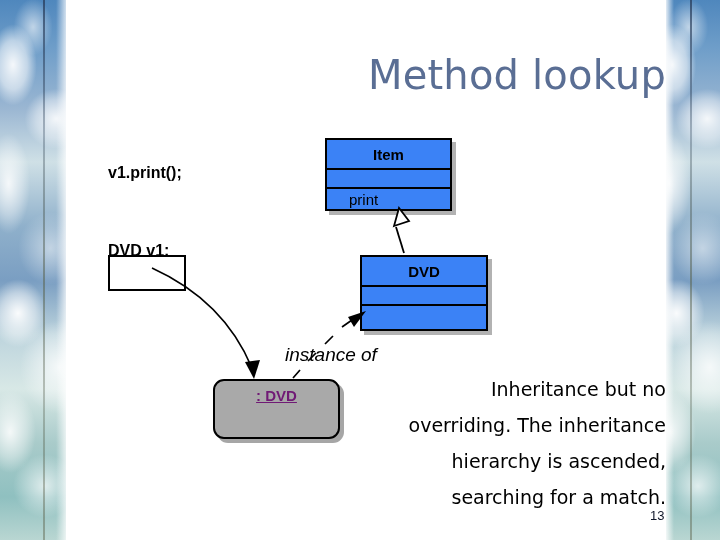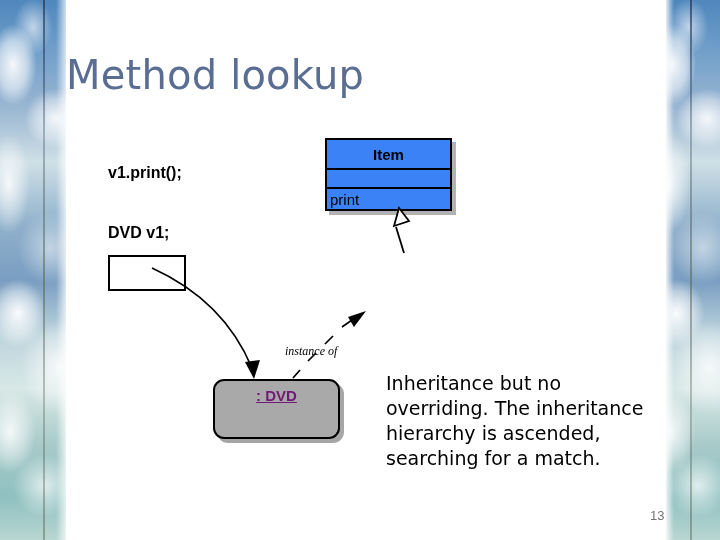--- a/index.html
+++ b/index.html
@@ -91,40 +91,40 @@
     height: 540px;
     background: #ffffff;
   }
 
   
   #slide-title {
     position: absolute;
     left: 66px;
     top: 52px;
     width: 600px;
-    text-align: left;
+    text-align: right;
     color: #5a6e94;
     font-size: 40px;
     font-weight: 400;
     letter-spacing: .2px;
     font-family: "DejaVu Sans", sans-serif;
     white-space: nowrap;
   }
 
   
   .code-label {
     position: absolute;
     color: #000000;
     font-size: 16px;
     font-weight: 700;
     font-family: "Liberation Sans", sans-serif;
     white-space: nowrap;
   }
   #label-call { left: 108px; top: 142px; margin-top: 22px; }
-  #label-decl { left: 108px; top: 224px; }
+  #label-decl { left: 108px; top: 242px; }
 
   
   #var-box {
     position: absolute;
     left: 108px;
     top: 255px;
     width: 78px;
     height: 36px;
     border: 2px solid #000;
     background: #ffffff;
@@ -147,21 +147,21 @@
     font-family: "Liberation Sans", sans-serif;
     color: #000;
     overflow: hidden;
   }
   .uml-name {
     justify-content: center;
     font-weight: 700;
     border-bottom: 2px solid #000;
   }
   .uml-attrs { border-bottom: 2px solid #000; }
-  .uml-ops   { padding-left: 3px; }
+  .uml-ops   { padding-left: 22px; }
 
   #class-item { left: 325px; top: 138px; width: 127px; height: 73px; }
   #class-item .uml-name  { height: 30px; }
   #class-item .uml-attrs { height: 19px; }
   #class-item .uml-ops   { height: 20px; }
 
   #class-dvd { left: 360px; top: 255px; width: 128px; height: 76px; }
   #class-dvd .uml-name  { height: 30px; }
   #class-dvd .uml-attrs { height: 19px; }
   #class-dvd .uml-ops   { height: 23px; }
@@ -189,63 +189,64 @@
     color: #701a75;
     text-decoration: underline;
     font-family: "Liberation Sans", sans-serif;
   }
 
   
   #instance-of-label {
     position: absolute;
     left: 285px;
     top: 344px;
-    font-family: Liberation Serif, serif;
+    font-family: Liberation Sans, sans-serif;
     font-style: italic;
-    font-size: 12px;
+    font-size: 19px;
     color: #000;
     white-space: nowrap;
   }
 
   
   #connectors {
     position: absolute;
     left: 0; top: 0;
     width: 720px; height: 540px;
     pointer-events: none;
   }
 
   
   #commentary {
     position: absolute;
     left: 386px;
     top: 371px;
     width: 280px;
+    text-align: right;
     color: #000;
     font-size: 19px;
-    line-height: 25px;
+    line-height: 36px;
     font-family: "DejaVu Sans", sans-serif;
   }
 
   
   #footer-credit {
     position: absolute;
     left: 96px;
     top: 509px;
     font-size: 10.5px;
     color: #000;
     font-family: "Liberation Sans", sans-serif;
     white-space: nowrap;
   }
   #footer-pagenum {
     position: absolute;
     left: 650px;
     top: 508px;
     font-size: 13px;
-    color: #737373;
+    color: #0f172a;
     font-family: "Liberation Sans", sans-serif;
   }
 </style>
 </head>
 <body>
 
 <div id="slide">
 
   <div class="edge edge-left">
     <div class="edge-base"></div>
@@ -270,20 +271,25 @@
   <div class="code-label" id="label-decl">DVD v1;</div>
 
   <div id="var-box"></div>
 
   <div class="uml-class" id="class-item">
     <div class="uml-row uml-name">Item</div>
     <div class="uml-row uml-attrs"></div>
     <div class="uml-row uml-ops">print</div>
   </div>
 
+  <div class="uml-class" id="class-dvd">
+    <div class="uml-row uml-name">DVD</div>
+    <div class="uml-row uml-attrs"></div>
+    <div class="uml-row uml-ops"></div>
+  </div>
 
   <div id="object-instance">
     <div class="obj-label">: DVD</div>
   </div>
 
   <div id="instance-of-label">instance of</div>
 
   <svg id="connectors" viewBox="0 0 720 540" xmlns="http://www.w3.org/2000/svg">
 
     <g>

